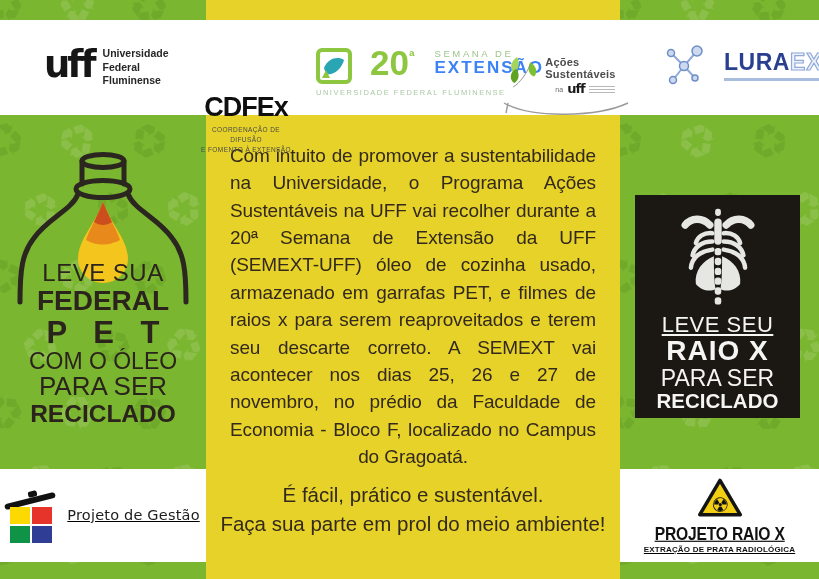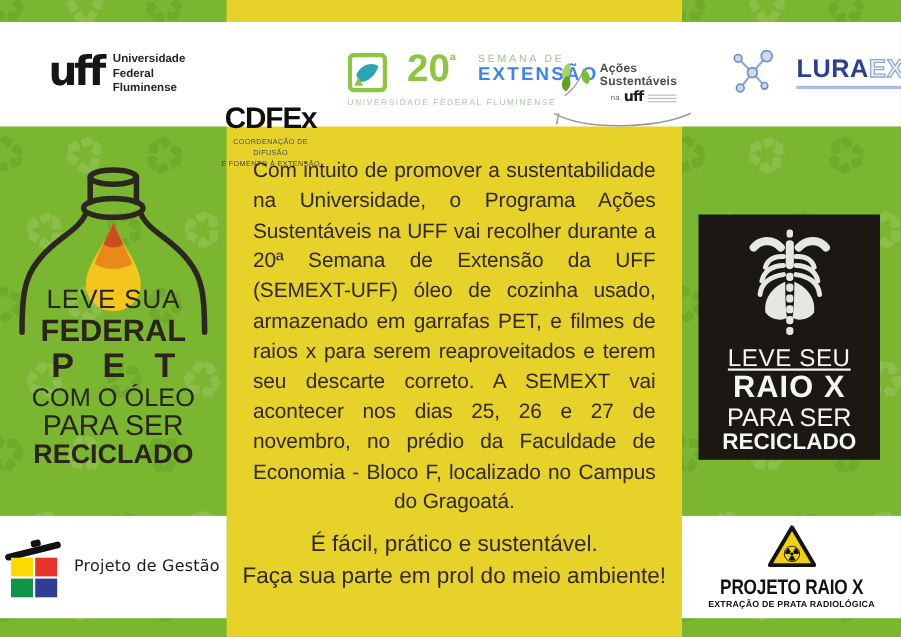--- a/index.html
+++ b/index.html
@@ -71,21 +71,21 @@
   
   .xray-panel { position:absolute; left:635px; top:195px; width:165px; height:223px; background:#1b1814; z-index:3; text-align:center; }
   .xray-panel svg { margin-top:12px; }
   .right-text { color:#f5f5f3; line-height:1.06; margin-top:2px; }
   .rt1 { font-size:22px; letter-spacing:.5px;text-decoration:underline; }
   .rt2 { font-size:28px; font-weight:700; letter-spacing:1px; }
   .rt3 { font-size:23px; }
   .rt4 { font-size:20.5px; font-weight:700; }
 
   
-  .band-bottom { position:absolute; top:469px; height:93px; background:#ffffff; z-index:4; display:flex; align-items:center; justify-content:center; }
+  .band-bottom { position:absolute; top:469px; height:93px; background:#ffffff; z-index:4; display:flex; align-items:center; justify-content:center;text-decoration:underline; }
   .band-bottom-left { left:0; width:206px; }
   .band-bottom-right { left:620px; width:199px; }
 
   .gestao-logo { display:flex; align-items:center; gap:9px; }
   .bin-icon { position:relative; width:52px; height:52px; }
   .bin-lid { position:absolute; left:-2px; top:8px; width:52px; height:6px; background:#111; border-radius:3px; transform:rotate(-14deg); }
   .bin-knob { position:absolute; left:22px; top:1px; width:9px; height:6px; background:#111; border-radius:2px; transform:rotate(-14deg); }
   .bin-squares { position:absolute; left:4px; top:17px; display:grid; grid-template-columns:20px 20px; grid-template-rows:17px 17px; gap:2px; }
   .bin-squares i { display:block; }
   .gestao-text { font-family:"DejaVu Sans", sans-serif; font-size:14.5px; color:#1d1d1d; line-height:1.35; letter-spacing:.2px; }

